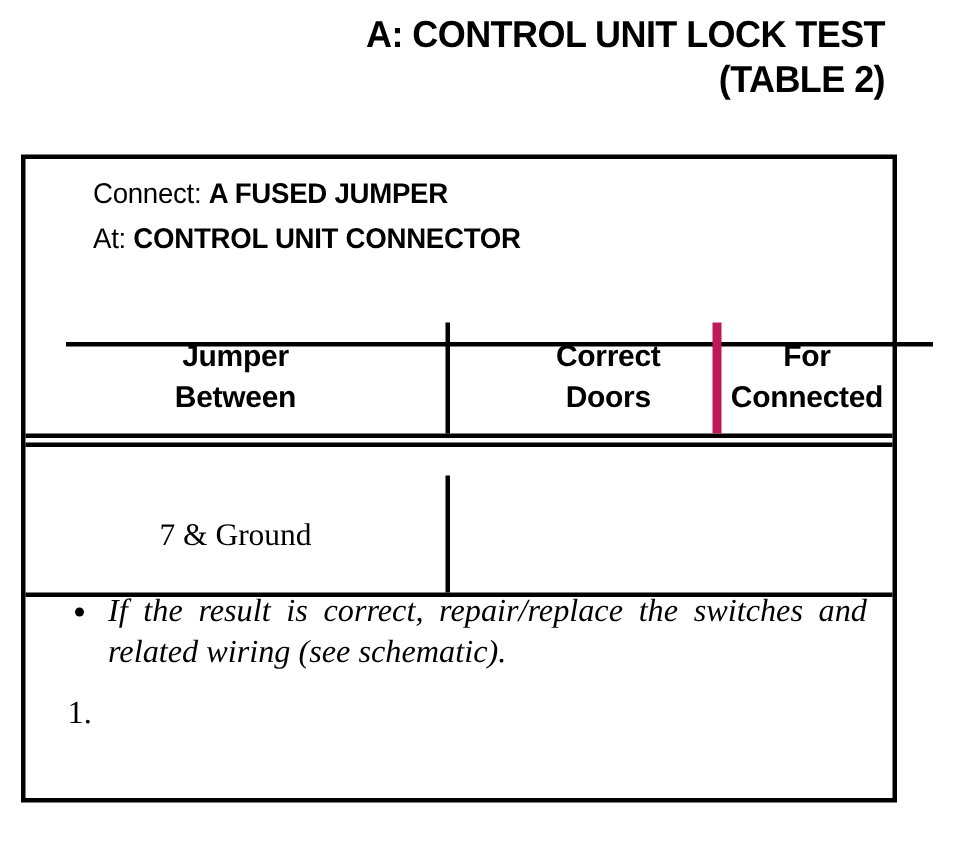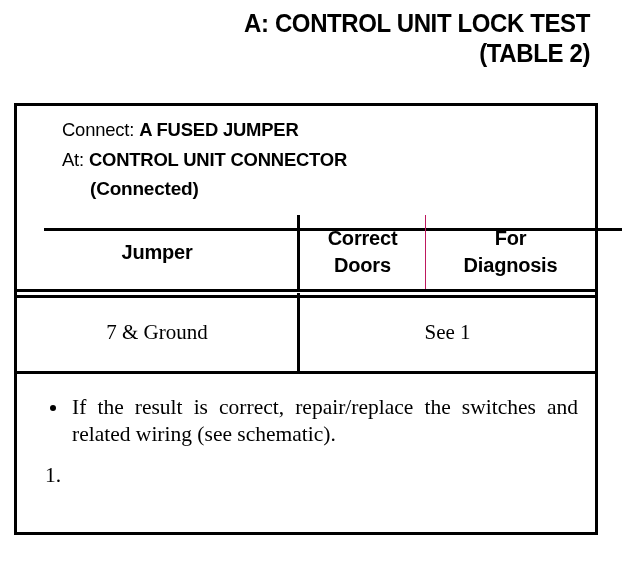--- a/index.html
+++ b/index.html
@@ -101,31 +101,31 @@
     top: 189px;              
     width: 100%;
     height: 3px;
     background: #000;
   }
 
   
   .data-row {
     position: absolute;
     left: 0;
-    top: 187px;              
+    top: 211px;              
     width: 100%;
     height: 81px;            
     box-sizing: border-box;
     border-bottom: 3px solid #000;
     display: flex;
   }
 
   
   .cell-1 { width: 283px; box-sizing: border-box; border-right: 3px solid #000; }
-  .cell-2 { width: 126px; box-sizing: border-box; border-right: 1px solid #be185d; }
+  .cell-2 { width: 145px; box-sizing: border-box; border-right: 6px solid #be185d; margin-left: 36px; }
   .cell-3 { flex: 1 1 auto; box-sizing: border-box; }
 
   .cell-inner {
     height: 100%;
     display: flex;
     flex-direction: column;
     align-items: center;
     justify-content: center;
     text-align: left;
   }
@@ -154,20 +154,21 @@
   }
   .bullet-item {
     position: relative;
     padding-left: 41px;
     font-family: "Liberation Serif", serif;
     font-size: 21.5px;
     line-height: 27px;
     text-align: justify;
     text-justify: inter-word;
     padding-right: 3px;
+    font-style: italic;
   }
   .bullet-dot {
     position: absolute;
     left: 19px;
     top: 11px;
     width: 6px;
     height: 6px;
     background: #000;
     border-radius: 50%;
   }
@@ -201,54 +202,49 @@
 
   <div class="connect-block">
     <div class="connect-line">
       <span class="connect-label">Connect:</span>
       <span class="connect-value">A FUSED JUMPER</span>
     </div>
     <div class="connect-line">
       <span class="connect-label">At:</span>
       <span class="connect-value">CONTROL UNIT CONNECTOR</span>
     </div>
-    <div class="connect-sub">(Connected)</div>
   </div>
 
   <div class="colhead-row">
     <div class="cell-1">
       <div class="cell-inner">
         <div class="colhead-text">Jumper</div>
+        <div class="colhead-text">Between</div>
       </div>
     </div>
     <div class="cell-2">
       <div class="cell-inner">
         <div class="colhead-text">Correct</div>
         <div class="colhead-text">Doors</div>
       </div>
     </div>
     <div class="cell-3">
       <div class="cell-inner">
         <div class="colhead-text">For</div>
-        <div class="colhead-text">Diagnosis</div>
+        <div class="colhead-text">Connected</div>
       </div>
     </div>
   </div>
 
   <div class="double-rule"></div>
 
   <div class="data-row">
     <div class="cell-1">
       <div class="cell-inner">
         <div class="data-text">7 &amp; Ground</div>
-      </div>
-    </div>
-    <div class="cell-3">
-      <div class="cell-inner">
-        <div class="data-text">See 1</div>
       </div>
     </div>
   </div>
 
   <div class="notes">
     <div class="bullet-item">
       <span class="bullet-dot"></span>
       <span>If the result is correct, repair/replace the switches and related wiring (see schematic).</span>
     </div>
     <div class="numbered-item">

